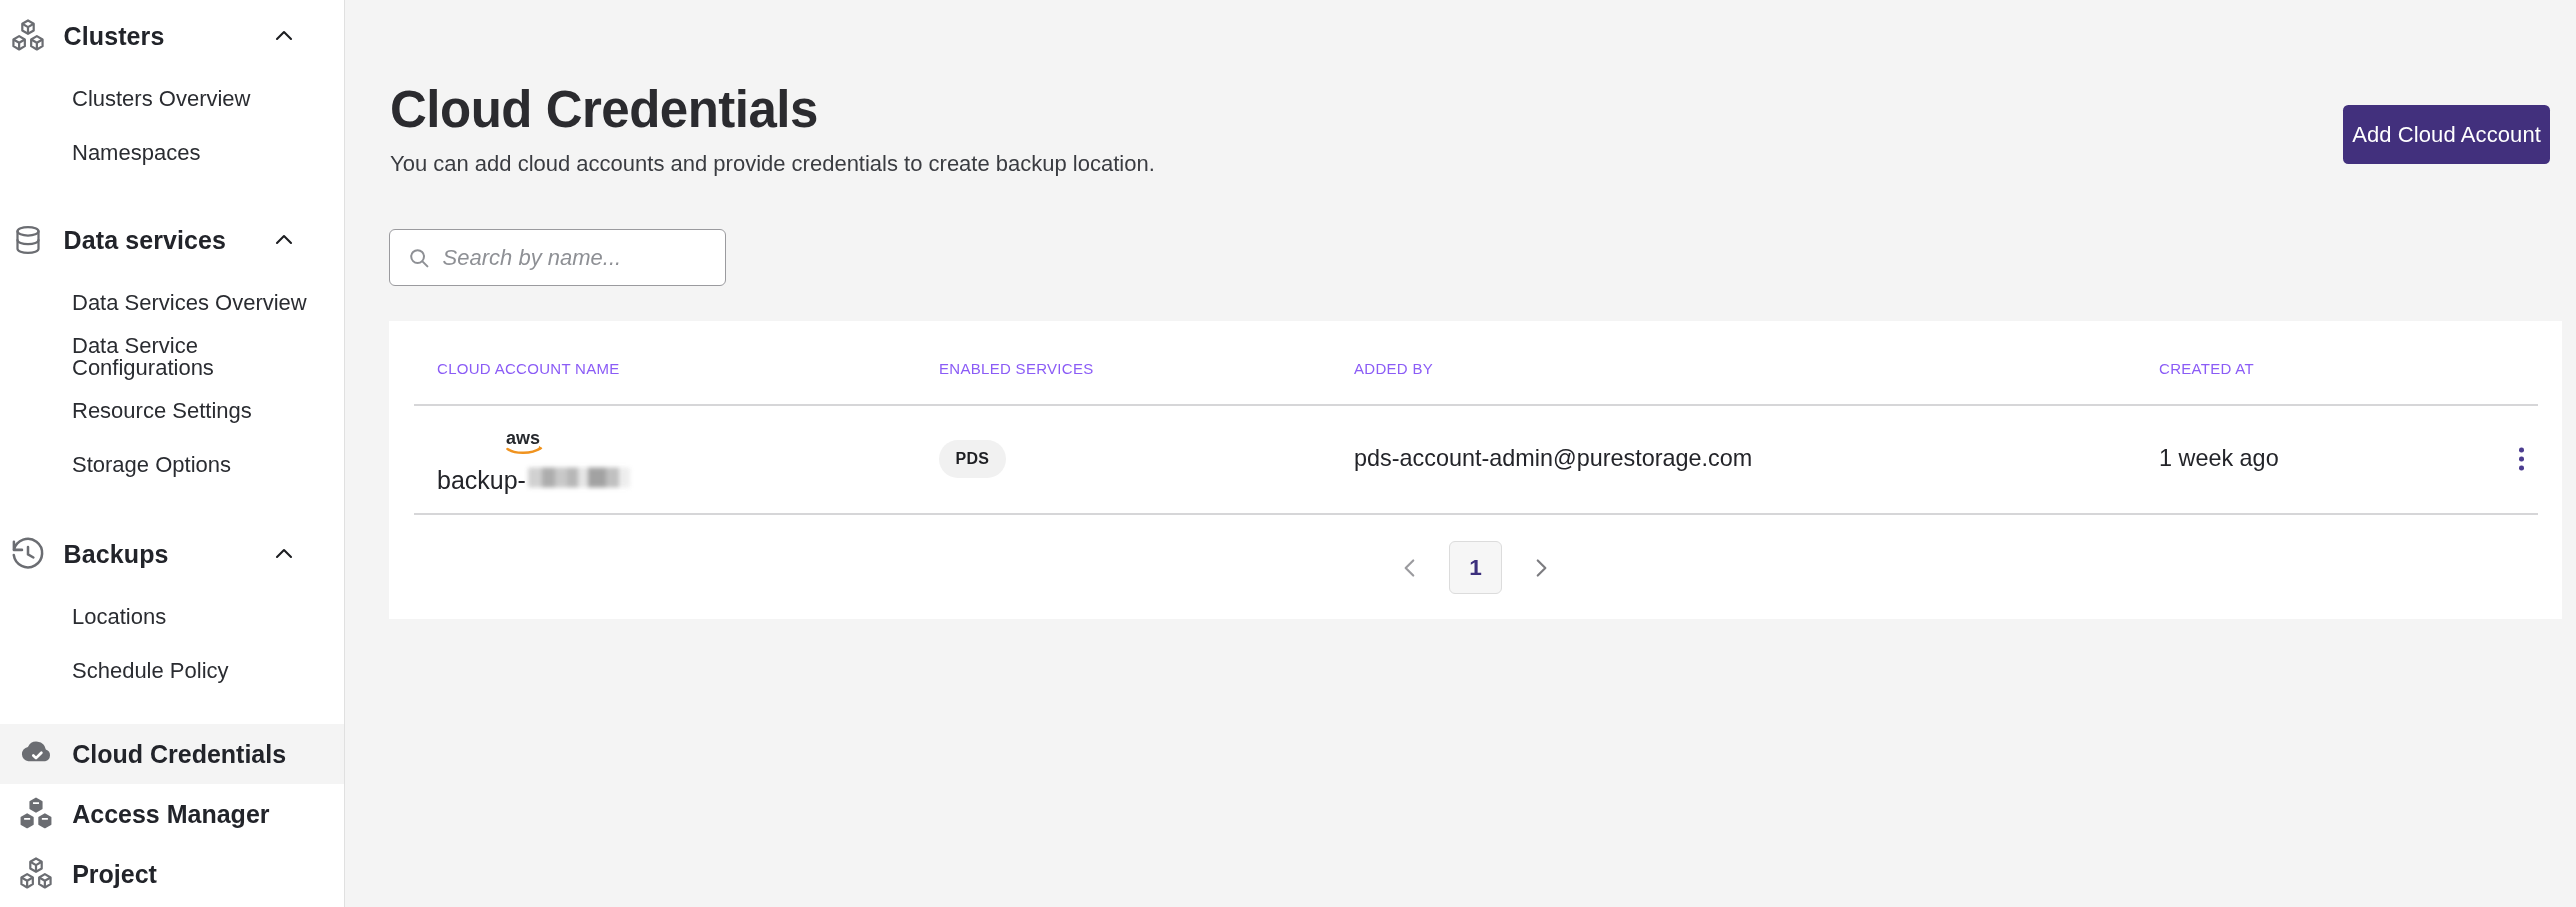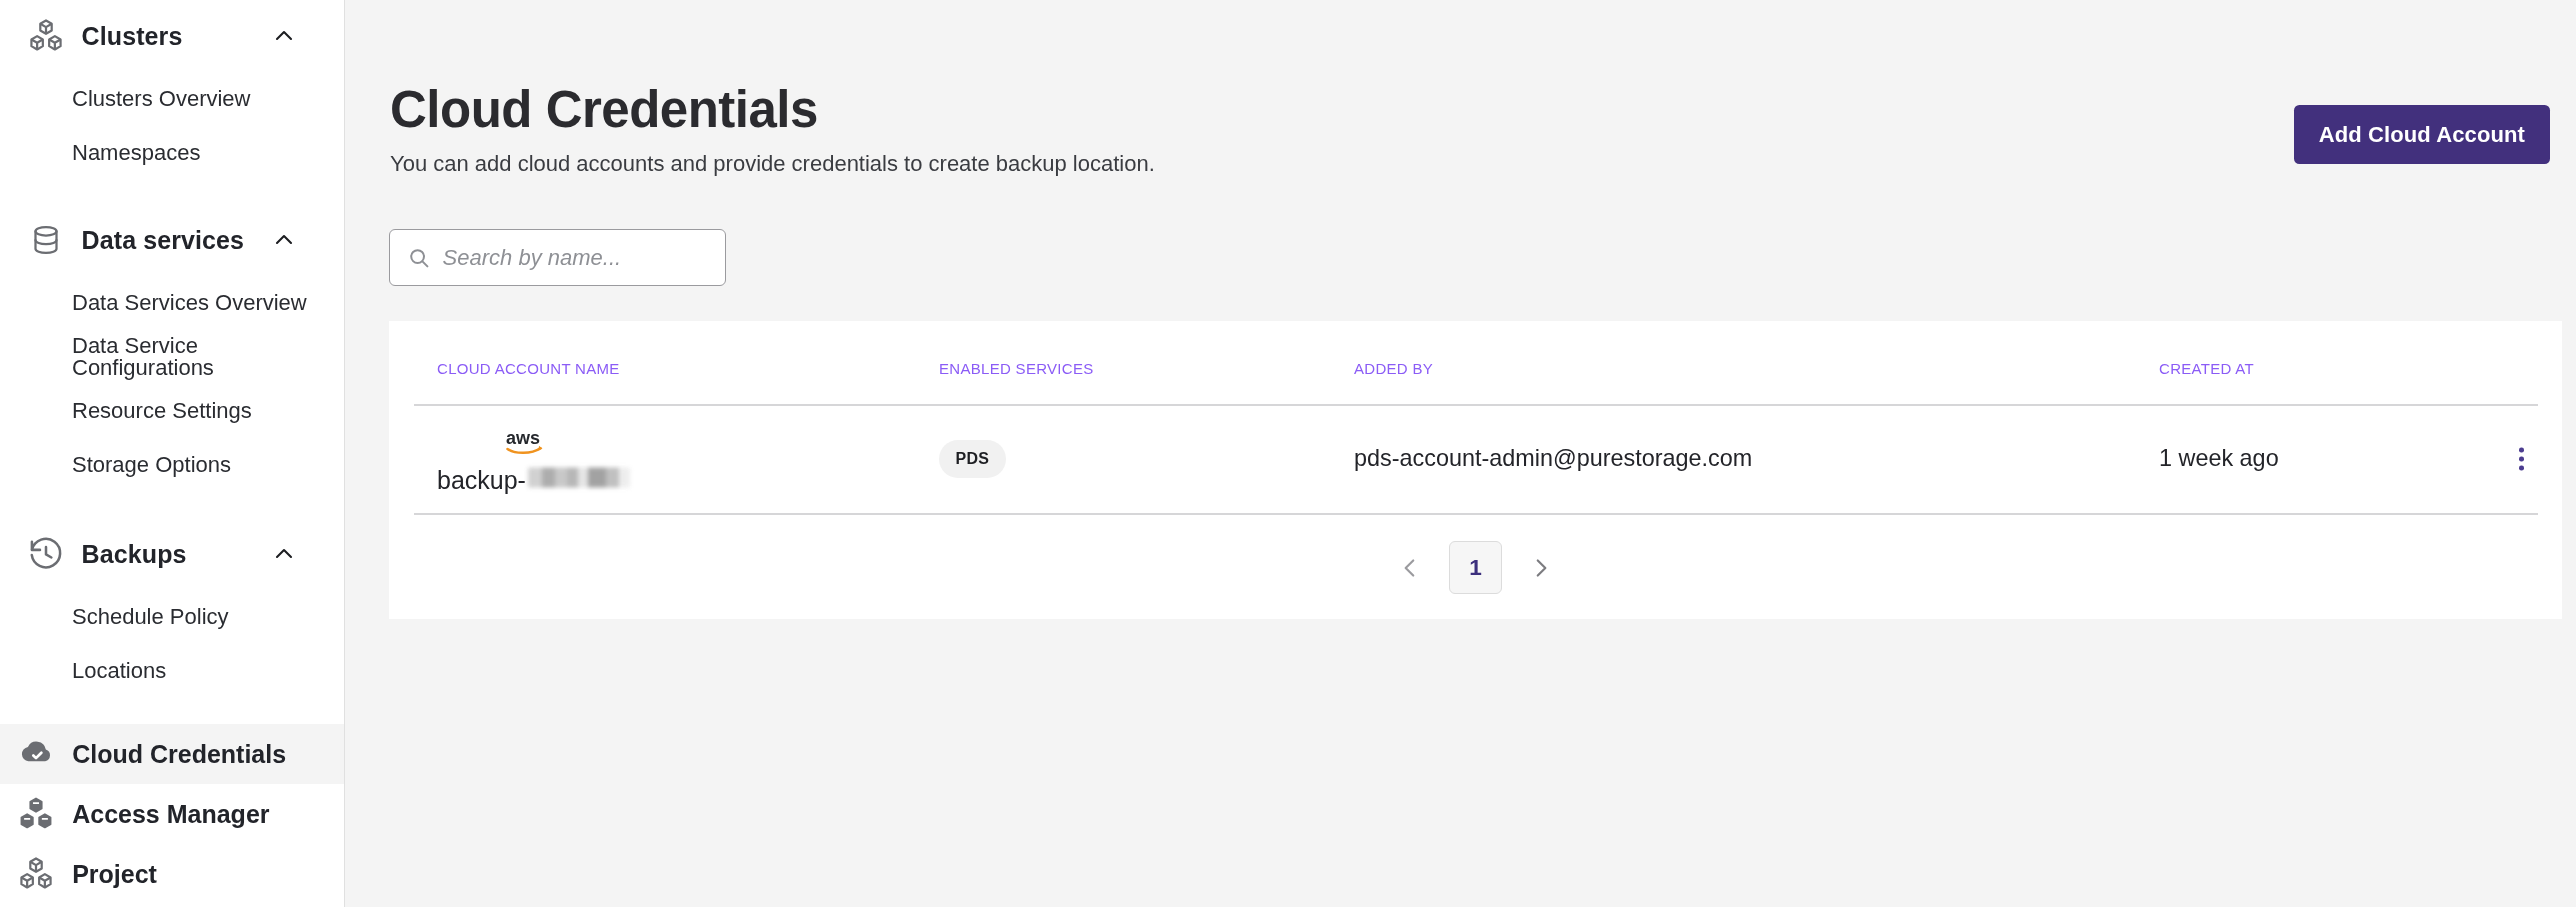--- a/index.html
+++ b/index.html
@@ -27,21 +27,21 @@
     border-right: 1.5px solid #e0e0e0;
     flex: 0 0 345px;
     padding-top: 0;
   }
   .nav-group { width: 100%; }
   .nav-group-header {
     position: relative;
     display: flex;
     align-items: center;
     height: 72px;
-    padding-left: 26px;
+    padding-left: 8px;
     cursor: pointer;
   }
   .nav-icon {
     width: 39px;
     height: 39px;
     flex: 0 0 39px;
     display: flex;
     align-items: center;
     justify-content: center;
     margin-right: 16.6px;
@@ -127,23 +127,23 @@
   }
   .add-btn {
     position: absolute;
     right: 26px;
     top: 105px;
     height: 59px;
     background: #42307d;
     color: #ffffff;
     border: none;
     border-radius: 5.3px;
-    padding: 0 25px;
+    padding: 0 9px;
     font-size: 22px;
-    font-weight: bold;
+    font-weight: normal;
     font-family: "Liberation Sans", sans-serif;
     cursor: pointer;
     letter-spacing: 0.1px;
   }
 
   .search-wrap {
     position: absolute;
     left: 44px;
     top: 229px;
     width: 337px;
@@ -388,24 +388,24 @@
           </svg>
         </span>
         <span class="nav-group-title">Backups</span>
         <span class="nav-chevron">
           <svg width="24" height="24" viewBox="0 0 24 24" fill="none" stroke="#1d1e22" stroke-width="2.1" stroke-linecap="round" stroke-linejoin="round">
               <polyline points="5 15 12 8 19 15"></polyline>
             </svg>
         </span>
       </div>
       <div class="nav-sub">
+        <span>Locations</span>
+      </div>
+      <div class="nav-sub">
         <span>Schedule Policy</span>
-      </div>
-      <div class="nav-sub">
-        <span>Locations</span>
       </div>
     </div>
 
     <div class="nav-gap-3"></div>
 
     <div class="nav-item active">
       <span class="nav-icon">
         <svg width="38" height="38" viewBox="0 0 24 24" fill="#6b6d72">
           <path d="M18.2 9.1a6 6 0 0 0-11.3-1.6A4.6 4.6 0 0 0 7.2 16.6h10.6a3.9 3.9 0 0 0 .4-7.5z"></path>
           <path d="M10.3 12.9l1.7 1.7 3.4-3.4" fill="none" stroke="#ffffff" stroke-width="1.7" stroke-linecap="round" stroke-linejoin="round"></path>

